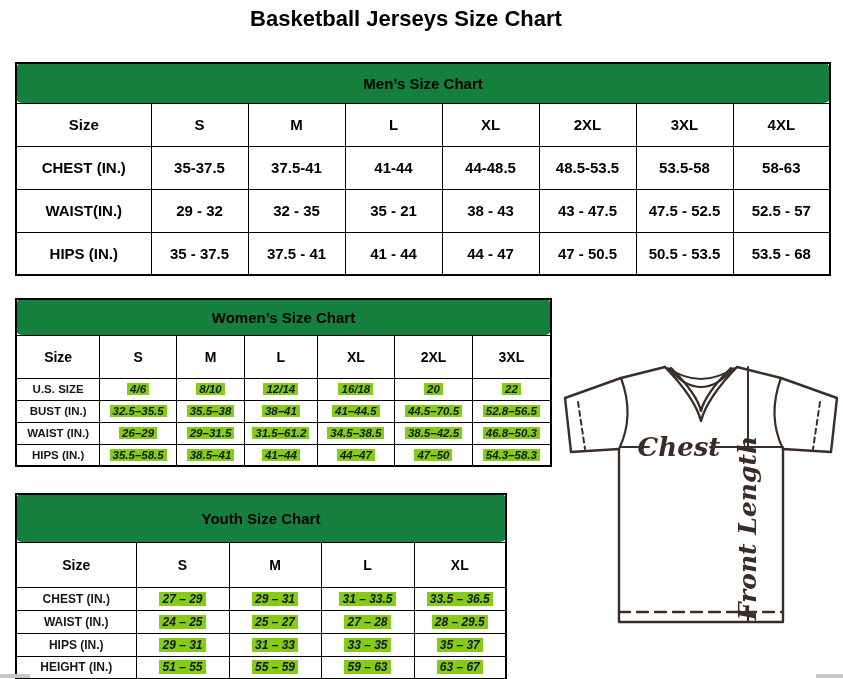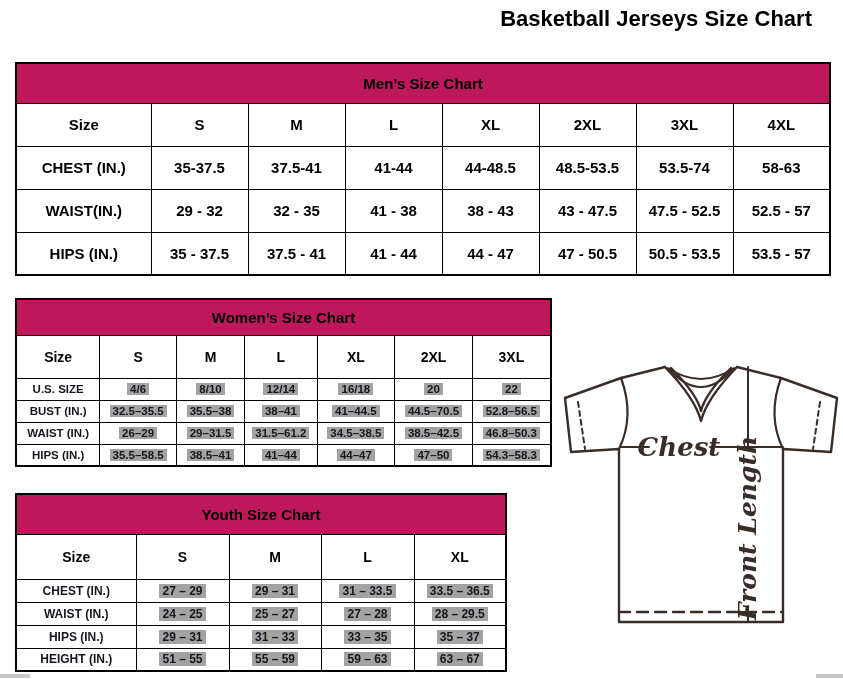--- a/index.html
+++ b/index.html
@@ -8,21 +8,21 @@
   #stage {
     position: relative;
     width: 843px;
     height: 679px;
     background: #ffffff;
     overflow: hidden;
   }
   .page-title {
     position: absolute;
     left: 0; top: 6px; width: 812px;
-    text-align: right;
+    text-align: center;
     font-size: 22px;
     font-weight: bold;
     color: #000000;
     letter-spacing: 0px;
   }
   table.size-table {
     position: absolute;
     border-collapse: collapse;
     table-layout: fixed;
     background: #ffffff;
@@ -31,43 +31,45 @@
     border: 1px solid #000000;
     text-align: center;
     vertical-align: middle;
     font-weight: bold;
     color: #000000;
     overflow: hidden;
     white-space: nowrap;
   }
   table.size-table { border: 2px solid #000000; }
   td.chart-title {
-    background: #be185d;
+    background: #15803d;
     font-size: 15px;
     border-bottom: 2px solid #000;
+    border-radius: 6px;
   }
   
   #mens-table { left: 15px; top: 62px; width: 814px; }
   #mens-table td { font-size: 15px; }
   #mens-table .title-row td { height: 40px; }
   #mens-table .size-row td { height: 43px; }
   #mens-table .data-row td { height: 43px; }
   
   #womens-table { left: 15px; top: 298px; width: 537px; }
   #womens-table .title-row td { height: 36px; }
   #womens-table .size-row td { height: 43px; font-size: 14px; }
   #womens-table .data-row td { height: 22px; font-size: 11.5px; color: #16161f; }
   
   #youth-table { left: 15px; top: 493px; width: 490px; }
-  #youth-table .title-row td { height: 40px; margin-left: 9px; }
+  #youth-table .title-row td { height: 48px; margin-left: 9px; }
   #youth-table .size-row td { height: 45px; font-size: 14px; }
   #youth-table .data-row td { height: 23px; font-size: 12px; color: #16161f; }
   .hl {
-    background: #a3a3a3;
+    background: #84cc16;
     padding: 0 3px;
+    font-style: italic;
   }
   
   #jersey-diagram {
     position: absolute;
     left: 558px; top: 358px;
     width: 282px; height: 290px;
   }
   .scroll-fragment {
     position: absolute;
     height: 4px;
@@ -108,42 +110,42 @@
       <td>3XL</td>
       <td>4XL</td>
     </tr>
     <tr class="data-row">
       <td>CHEST (IN.)</td>
       <td>35-37.5</td>
       <td>37.5-41</td>
       <td>41-44</td>
       <td>44-48.5</td>
       <td>48.5-53.5</td>
-      <td>53.5-74</td>
+      <td>53.5-58</td>
       <td>58-63</td>
     </tr>
     <tr class="data-row">
       <td>WAIST(IN.)</td>
       <td>29 - 32</td>
       <td>32 - 35</td>
-      <td>41 - 38</td>
+      <td>35 - 21</td>
       <td>38 - 43</td>
       <td>43 - 47.5</td>
       <td>47.5 - 52.5</td>
       <td>52.5 - 57</td>
     </tr>
     <tr class="data-row">
       <td>HIPS (IN.)</td>
       <td>35 - 37.5</td>
       <td>37.5 - 41</td>
       <td>41 - 44</td>
       <td>44 - 47</td>
       <td>47 - 50.5</td>
       <td>50.5 - 53.5</td>
-      <td>53.5 - 57</td>
+      <td>53.5 - 68</td>
     </tr>
   </tbody>
     </table>
 
   <table id="womens-table" class="size-table">
     <colgroup>
       <col style="width:81px">
         <col style="width:74px">
         <col style="width:66px">
         <col style="width:70px">

